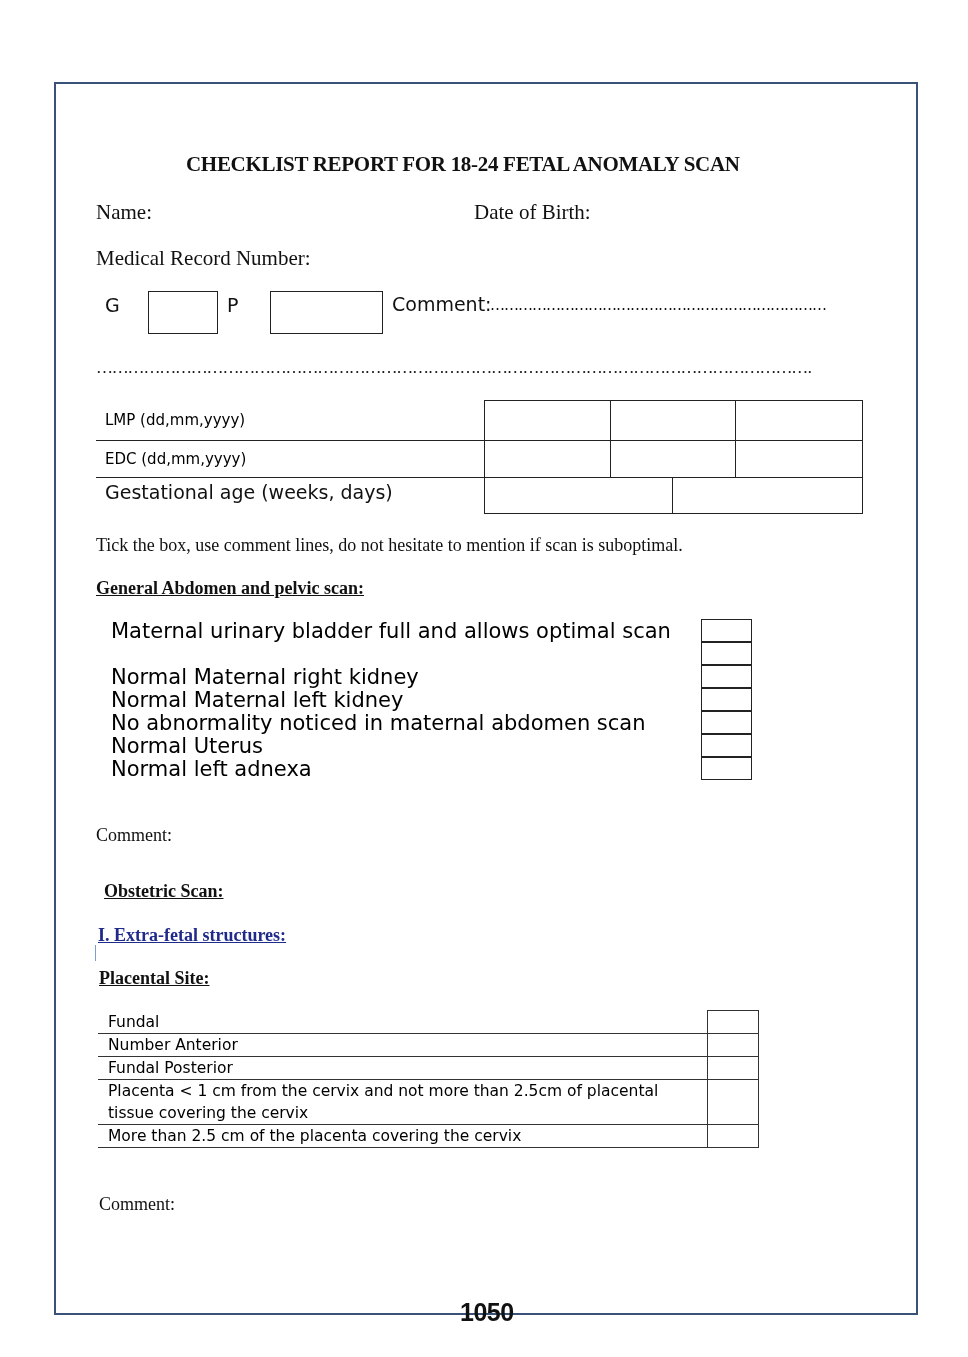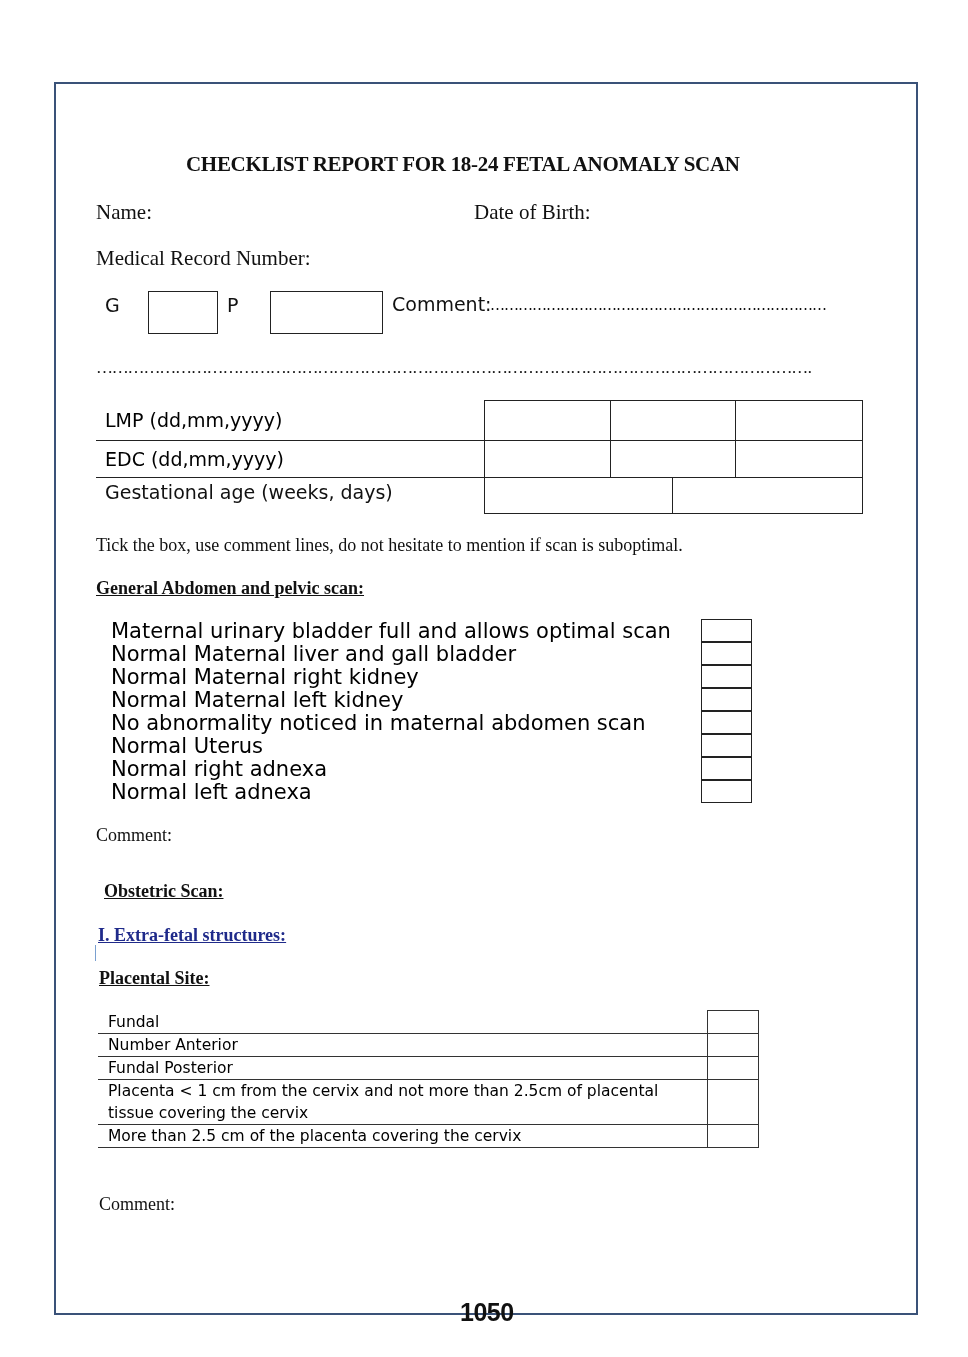--- a/index.html
+++ b/index.html
@@ -9,21 +9,21 @@
   .page-frame {
     position: absolute; left: 54px; top: 82px; width: 864px; height: 1233px;
     border: 2px solid #3a5278; box-sizing: border-box;
   }
   .abs { position: absolute; white-space: nowrap; color: #111; }
   .title { left: 186px; top: 152px; font-size: 21px; font-weight: bold; letter-spacing: -0.3px; }
   .field-label { font-size: 21px; }
   .gp-letter { font-size: 19px; }
   .box { position: absolute; border: 1.5px solid #222; box-sizing: border-box; background: #fff; }
   .dates-table { position: absolute; left: 96px; top: 400px; width: 767px; border-collapse: collapse; }
-  .dates-table td { height: 37px; padding: 0 0 0 9px; font-size: 19px; box-sizing: border-box; }
+  .dates-table td { height: 37px; padding: 0 0 0 9px; font-size: 15px; box-sizing: border-box; }
   .dates-table td.cell { border: 1px solid #222; padding: 0; }
   .dates-table tr.row-lmp td.label { border-bottom: 1px solid #222; }
   .dates-table tr.row-edc td.label { border-bottom: 1px solid #222; }
   .note { font-size: 18px; }
   .section-h { font-size: 18px; font-weight: bold; text-decoration: underline; }
   .blue-h { color: #1f2a8a; }
   .check-list { position: absolute; left: 105px; top: 620px; width: 660px; }
   .check-row { position: relative; height: 23px; font-size: 21px; line-height: 23px; margin-left: 6px; }
   .check-row .chk { position: absolute; left: 590px; top: 0; width: 51px; height: 23px; border: 1.5px solid #222; box-sizing: border-box; margin-top: -1px; }
   .placenta-table { position: absolute; left: 98px; top: 1010px; width: 661px; border-collapse: collapse; }
@@ -70,26 +70,25 @@
 <div class="abs sans" style="left:105px; top:481px; font-size:19px;">Gestational age (weeks, days)</div>
 <div class="box" style="left:484px; top:477px; width:189px; height:37px; border-width:1px;"></div>
 <div class="box" style="left:672px; top:477px; width:191px; height:37px; border-width:1px;"></div>
 
 <div class="abs serif note" style="left:96px; top:535px;">Tick the box, use comment lines, do not hesitate to mention if scan is suboptimal.</div>
 
 <div class="abs serif section-h" style="left:96px; top:578px;">General Abdomen and pelvic scan:</div>
 
 <div class="check-list sans">
   <div class="check-row"><span>Maternal urinary bladder full and allows optimal scan</span><div class="chk"></div></div>
-  <div class="check-row"><span>Normal Maternal liver and gall bladder</span><div class="chk"></div></div>
+  <div class="check-row"><div class="chk"></div></div>
   <div class="check-row"><span>Normal Maternal right kidney</span><div class="chk"></div></div>
   <div class="check-row"><span>Normal Maternal left kidney</span><div class="chk"></div></div>
   <div class="check-row"><span>No abnormality noticed in maternal abdomen scan</span><div class="chk"></div></div>
   <div class="check-row"><span>Normal Uterus</span><div class="chk"></div></div>
-  <div class="check-row"><span>Normal right adnexa</span><div class="chk"></div></div>
   <div class="check-row"><span>Normal left adnexa</span><div class="chk"></div></div>
 </div>
 
 <div class="abs serif note" style="left:96px; top:825px;">Comment:</div>
 
 <div class="abs serif section-h" style="left:104px; top:881px;">Obstetric Scan:</div>
 <div class="abs serif section-h blue-h" style="left:98px; top:925px;">I. Extra-fetal structures:</div>
 <div class="cursor-mark"></div>
 <div class="abs serif section-h" style="left:99px; top:968px;">Placental Site:</div>
 

